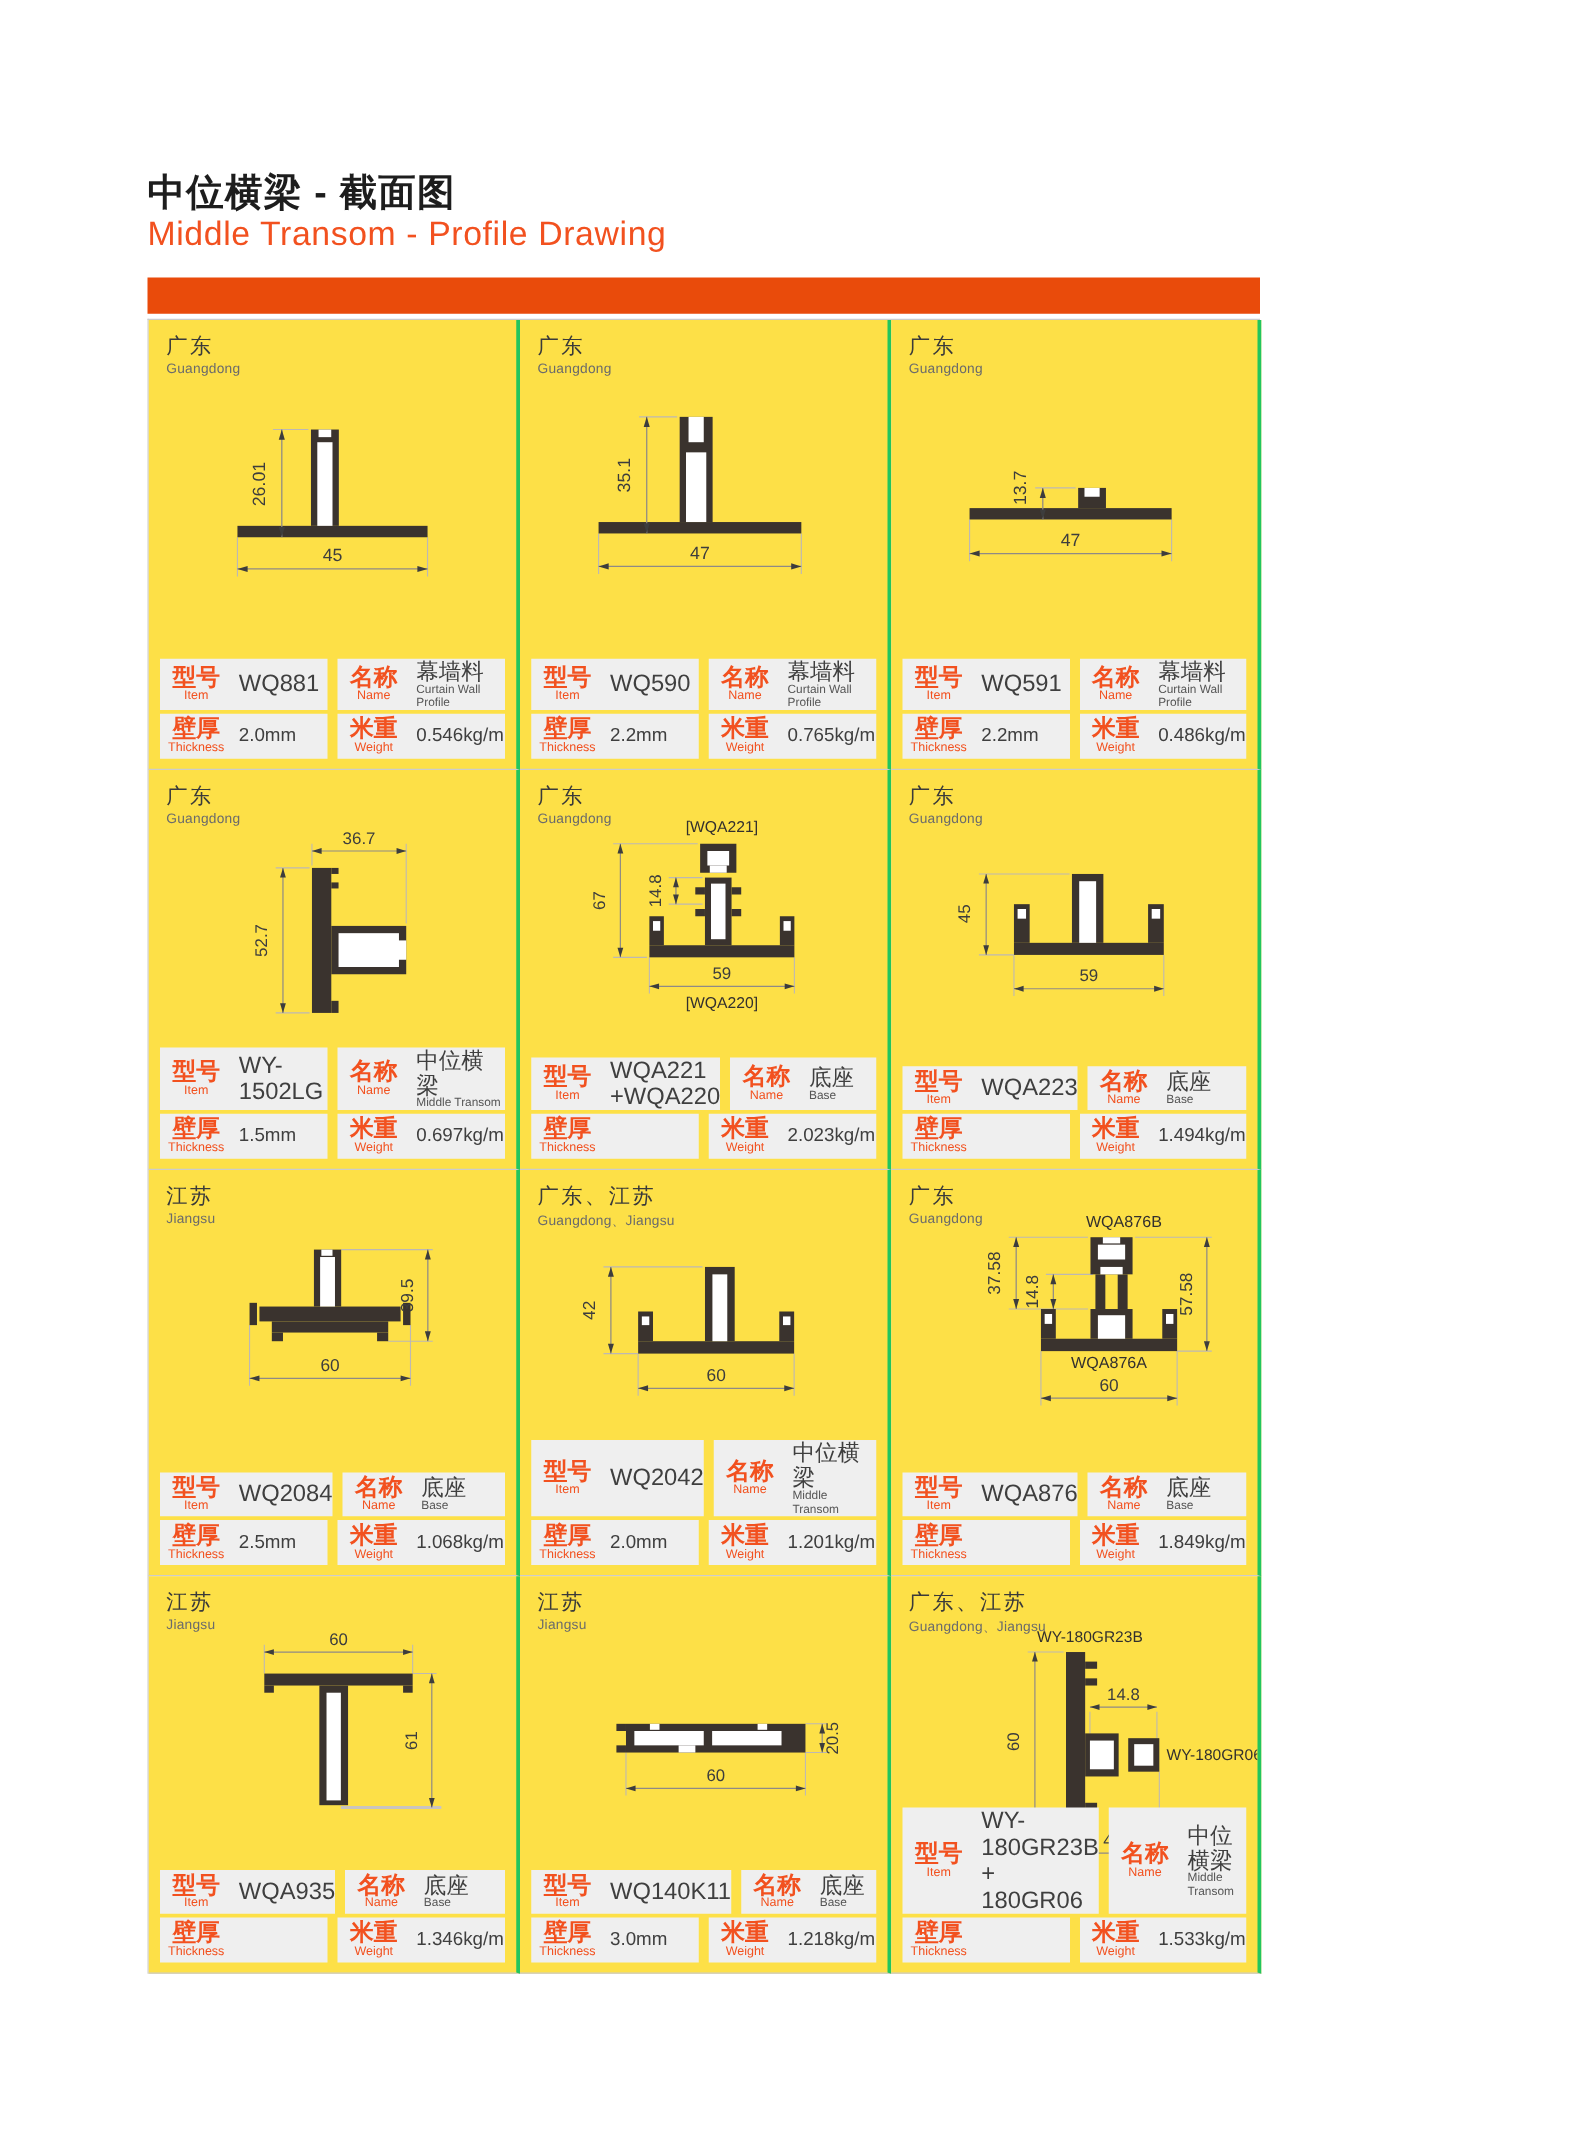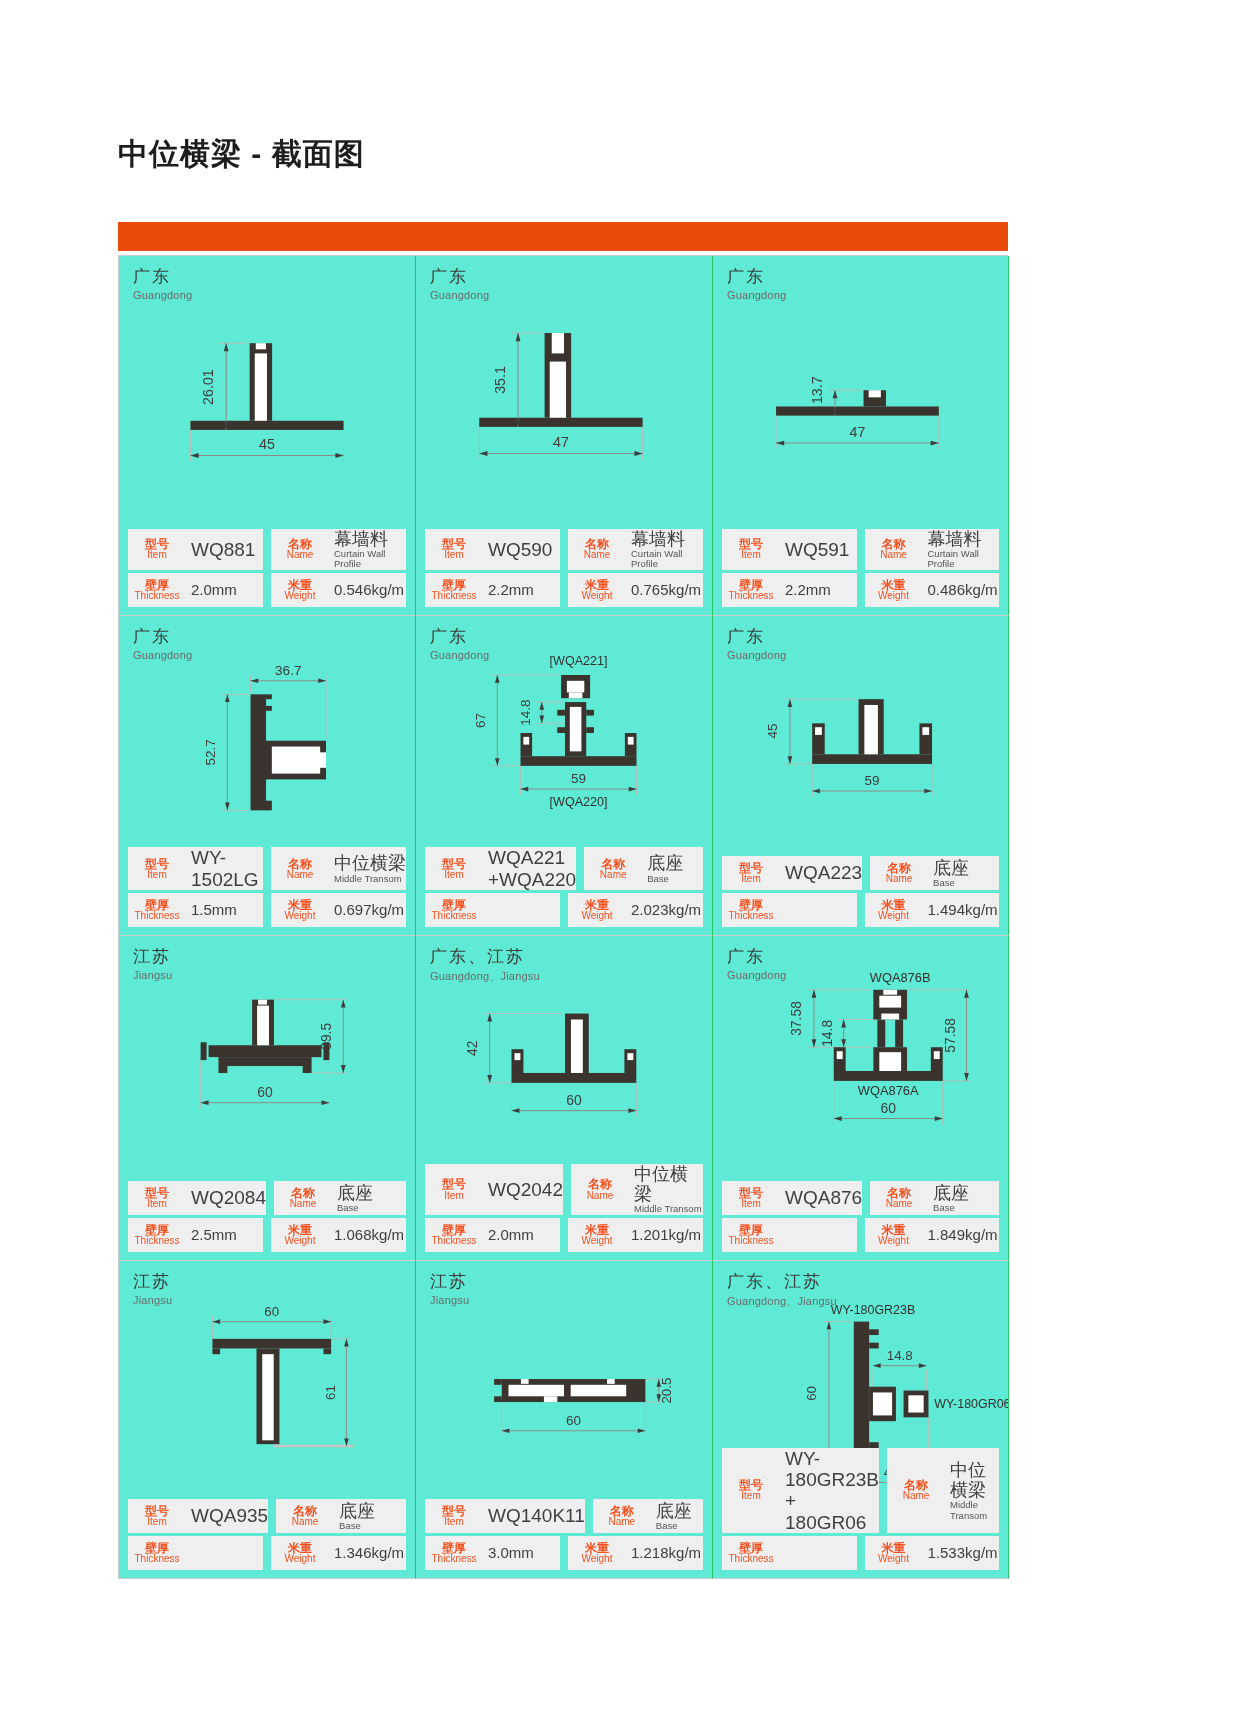--- a/index.html
+++ b/index.html
@@ -10,42 +10,43 @@
   *{margin:0;padding:0;box-sizing:border-box;}
   body{background:#fff;font-family:"Liberation Sans","DejaVu Sans",sans-serif;}
   .page{position:relative;width:1026px;height:1719px;background:#ffffff;overflow:hidden;}
   .page-title-zh{position:absolute;left:118px;top:134px;font-size:30px;font-weight:700;color:#1d1d1d;letter-spacing:1px;}
   .page-title-en{position:absolute;left:118px;top:172px;font-size:27px;color:var(--label-color);letter-spacing:0.5px;}
   .accent-bar{position:absolute;left:118px;top:222px;width:890px;height:29px;background:var(--accent);}
   .grid{position:absolute;left:118px;top:255px;width:890px;display:grid;
         grid-template-columns:297px 297px 296px;
         grid-template-rows:360px 320px 325px 318px;
         border-top:1px solid #cccccc;border-left:1px solid #cccccc;}
-  .cell{position:relative;border-right:1px solid #22c55e;border-bottom:1px solid #cccccc;background:#5eead4;overflow:hidden;}
+  .cell{position:relative;border-right:3px solid #22c55e;border-bottom:1px solid #cccccc;background:#fde047;overflow:hidden;}
   .region{position:absolute;top:9px;left:14px;}
   .region-zh{font-size:17px;color:#3a3a3a;letter-spacing:2px;}
   .region-en{font-size:11px;color:#6b6b6b;margin-top:1px;letter-spacing:0.2px;text-align:center;}
   .drawing{position:absolute;left:0;right:0;top:30px;bottom:86px;display:flex;align-items:center;justify-content:center;}
   .drawing svg{width:100%;height:100%;}
   .spec-table{position:absolute;left:9px;right:9px;bottom:8px;display:flex;flex-direction:column;gap:3px;}
   .trow{display:flex;gap:8px;}
   .tcell{flex:1;background:#efefef;display:flex;align-items:center;min-height:34px;}
   .tlabel{width:58px;flex:0 0 58px;text-align:center;display:flex;flex-direction:column;justify-content:center;line-height:1.02;padding:3px 0;}
-  .lab-zh{color:var(--label-color);font-size:12px;font-weight:700;}
+  .lab-zh{color:var(--label-color);font-size:19px;font-weight:700;}
   .lab-en{color:var(--label-color);font-size:10px;}
   .tvalue{flex:1;font-size:15px;color:#3f3f3f;padding-left:5px;line-height:1.12;}
   .item-value{white-space:pre-line;font-size:19px;}
   .name-zh{font-size:18px;color:#3f3f3f;}
   .name-en{font-size:9.5px;color:#555;}
 </style>
 </head>
 <body>
 
 <div class="page">
   <div class="page-title-zh">中位横梁 - 截面图</div>
+  <div class="page-title-en">Middle Transom - Profile Drawing</div>
   <div class="accent-bar"></div>
   <div class="grid" id="grid">
       <div class="cell">
     <div class="region">
       <div class="region-zh">广东</div>
       <div class="region-en">Guangdong</div>
     </div>
     <div class="drawing">
           <svg viewBox="0 0 290 210" preserveAspectRatio="xMidYMid meet">
             <line x1="126" y1="42" x2="98" y2="42" stroke="#bdb8b4" stroke-width="0.9"></line>

